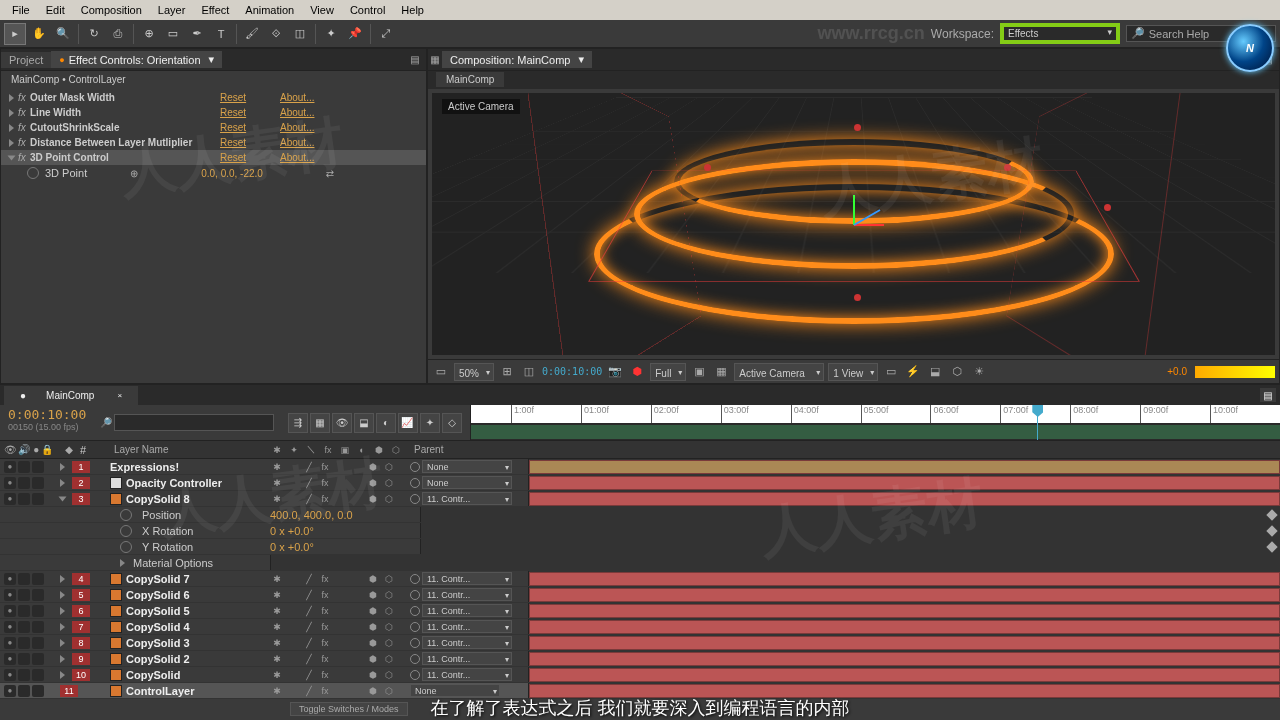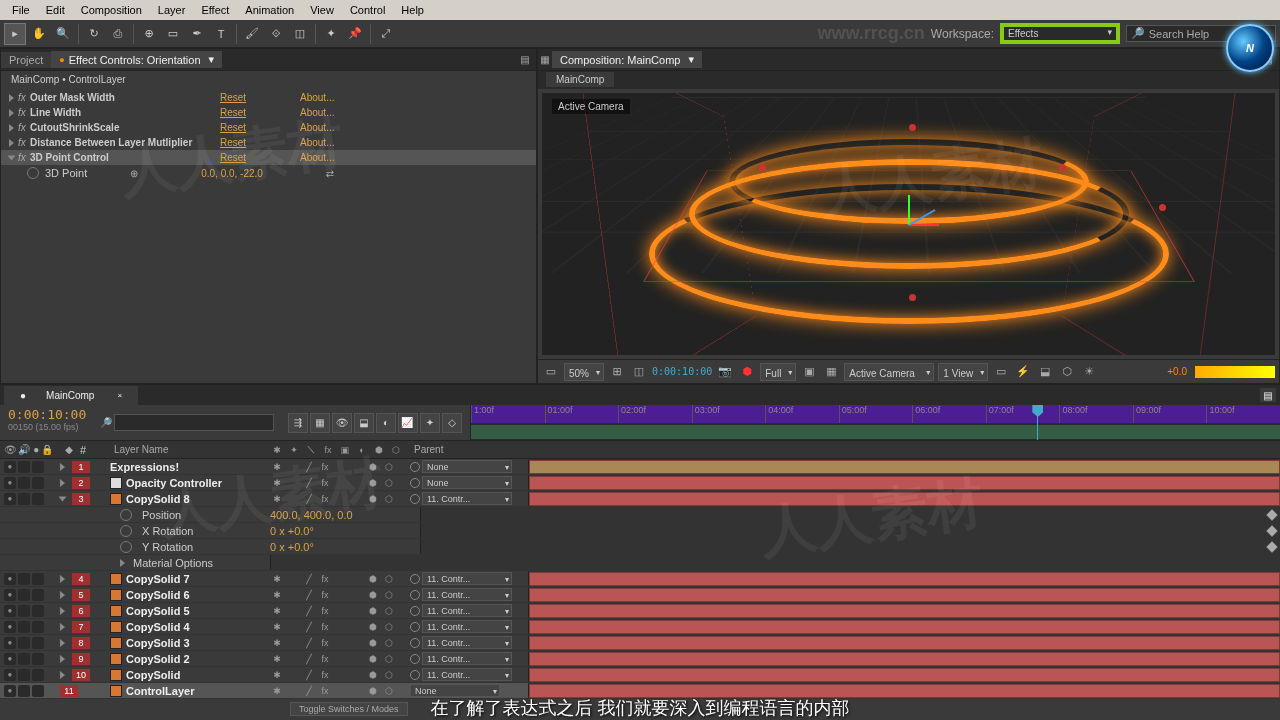--- a/index.html
+++ b/index.html
@@ -22,21 +22,21 @@
 .panel-tab { padding: 2px 8px; background: #3a3a3a; color: #aaa; font-size: 10px; display: flex; align-items: center; gap: 4px; }
 .panel-tab.active { background: #444; color: #eee; }
 .close-x { color: #f80; font-size: 9px; }
 .panel-breadcrumb { padding: 3px 10px; color: #ccc; font-size: 10px; background: #3a3a3a; }
 .effect-list { flex: 1; background: #3a3a3a; padding: 2px 0; }
 .effect-row { display: flex; align-items: center; height: 15px; padding: 0 8px; }
 .effect-row.sel { background: #555; }
 .fx-ico { width: 12px; display: inline-block; font-style: italic; color: #aaa; font-size: 10px; }
 .eff-name { width: 190px; color: #ccc; font-weight: bold; font-size: 10px; }
 .eff-reset { color: #d9a24a; text-decoration: underline; width: 60px; font-size: 10px; }
-.eff-about { color: #d9a24a; font-size: 10px; margin-left: 20px; }
+.eff-about { color: #d9a24a; text-decoration: underline; font-size: 10px; }
 .eff-sub { padding-left: 26px; display: flex; align-items: center; height: 16px; }
 .stopwatch { width: 12px; height: 12px; border: 1px solid #777; border-radius: 50%; margin-right: 6px; display: inline-block; }
 .eff-val { color: #d9a24a; font-size: 10px; margin-left: 60px; }
 .tri { display: inline-block; width: 0; height: 0; border-top: 4px solid transparent; border-bottom: 4px solid transparent; border-left: 5px solid #888; margin-right: 4px; }
 .tri.down { transform: rotate(90deg); }
 .comp-panel { flex: 1; border-left: 1px solid #222; }
 .comp-sub-tab { height: 18px; background: #2a2a2a; padding: 2px 8px; }
 .comp-sub-tab span { background: #3a3a3a; padding: 2px 10px; font-size: 10px; color: #ccc; }
 .comp-viewer { flex: 1; background: #222; position: relative; margin: 4px; overflow: hidden; }
 .camera-label { position: absolute; top: 6px; left: 10px; background: rgba(0,0,0,.5); color: #ccc; padding: 2px 6px; font-size: 10px; z-index: 5; }
@@ -64,21 +64,21 @@
 .tl-tabs span { background: #3a3a3a; padding: 2px 8px; font-size: 10px; color: #eee; display: flex; align-items: center; gap: 4px; }
 .tl-header { height: 36px; display: flex; border-bottom: 1px solid #222; }
 .tl-time-block { width: 100px; padding: 2px 8px; }
 .tl-timecode { color: #d9a24a; font-size: 13px; font-family: monospace; }
 .tl-fps { color: #888; font-size: 9px; }
 .tl-search { flex: 0 0 180px; display: flex; align-items: center; }
 .tl-search input { background: #2a2a2a; border: 1px solid #555; width: 160px; padding: 2px 4px; color: #ccc; font-size: 10px; }
 .tl-btns { display: flex; align-items: center; gap: 2px; padding: 0 8px; }
 .tl-btn { width: 20px; height: 20px; background: #444; border: 1px solid #555; display: flex; align-items: center; justify-content: center; font-size: 10px; color: #ccc; }
 .tl-ruler-wrap { flex: 1; position: relative; background: #2a2a2a; border-left: 1px solid #222; }
-.tl-ruler { height: 18px; background: #4c1d95; display: flex; position: relative; }
+.tl-ruler { height: 18px; background: #ffffff; display: flex; position: relative; padding-left: 40px; }
 .tl-tick { flex: 1; border-left: 1px solid #555; font-size: 9px; color: #888; padding-left: 2px; }
 .tl-workarea { height: 14px; background: #4a6; margin: 2px 0 0 0; opacity: .4; }
 .tl-playhead { position: absolute; top: 0; width: 1px; height: 100%; background: #4ac; left: 70%; z-index: 10; }
 .tl-playhead::before { content: ""; position: absolute; top: 0; left: -5px; width: 11px; height: 12px; background: #4ac; clip-path: polygon(0 0, 100% 0, 100% 60%, 50% 100%, 0 60%); }
 .tl-cols { height: 18px; background: #333; display: flex; align-items: center; border-bottom: 1px solid #222; }
 .col-av { width: 58px; display: flex; gap: 2px; padding: 0 4px; }
 .col-idx { width: 52px; padding: 0 4px; display: flex; align-items: center; gap: 4px; }
 .col-name { width: 160px; padding: 0 4px; font-size: 10px; color: #aaa; }
 .col-sw { width: 140px; font-size: 10px; color: #aaa; display: flex; gap: 3px; }
 .col-parent { width: 118px; font-size: 10px; color: #aaa; padding: 0 4px; }
@@ -154,21 +154,21 @@
     <div class="search-box">
       <span>🔎</span>
       <span>Search Help</span>
     </div>
   </div>
 </div>
 <div class="logo">N</div>
 
 <div class="panels-top">
 
-  <div class="panel" style="width:537px">
+  <div class="panel" style="width:427px">
     <div class="panel-tabs">
       <div class="panel-tab">
           <span>Project</span>
         </div>
       <div class="panel-tab active">
         <span class="close-x">●</span>
         <span>Effect Controls: Orientation</span>
         <span style="margin-left:4px">▾</span>
       </div>
       <span class="ae-ico" style="margin-left:auto;margin-right:4px">▤</span>

